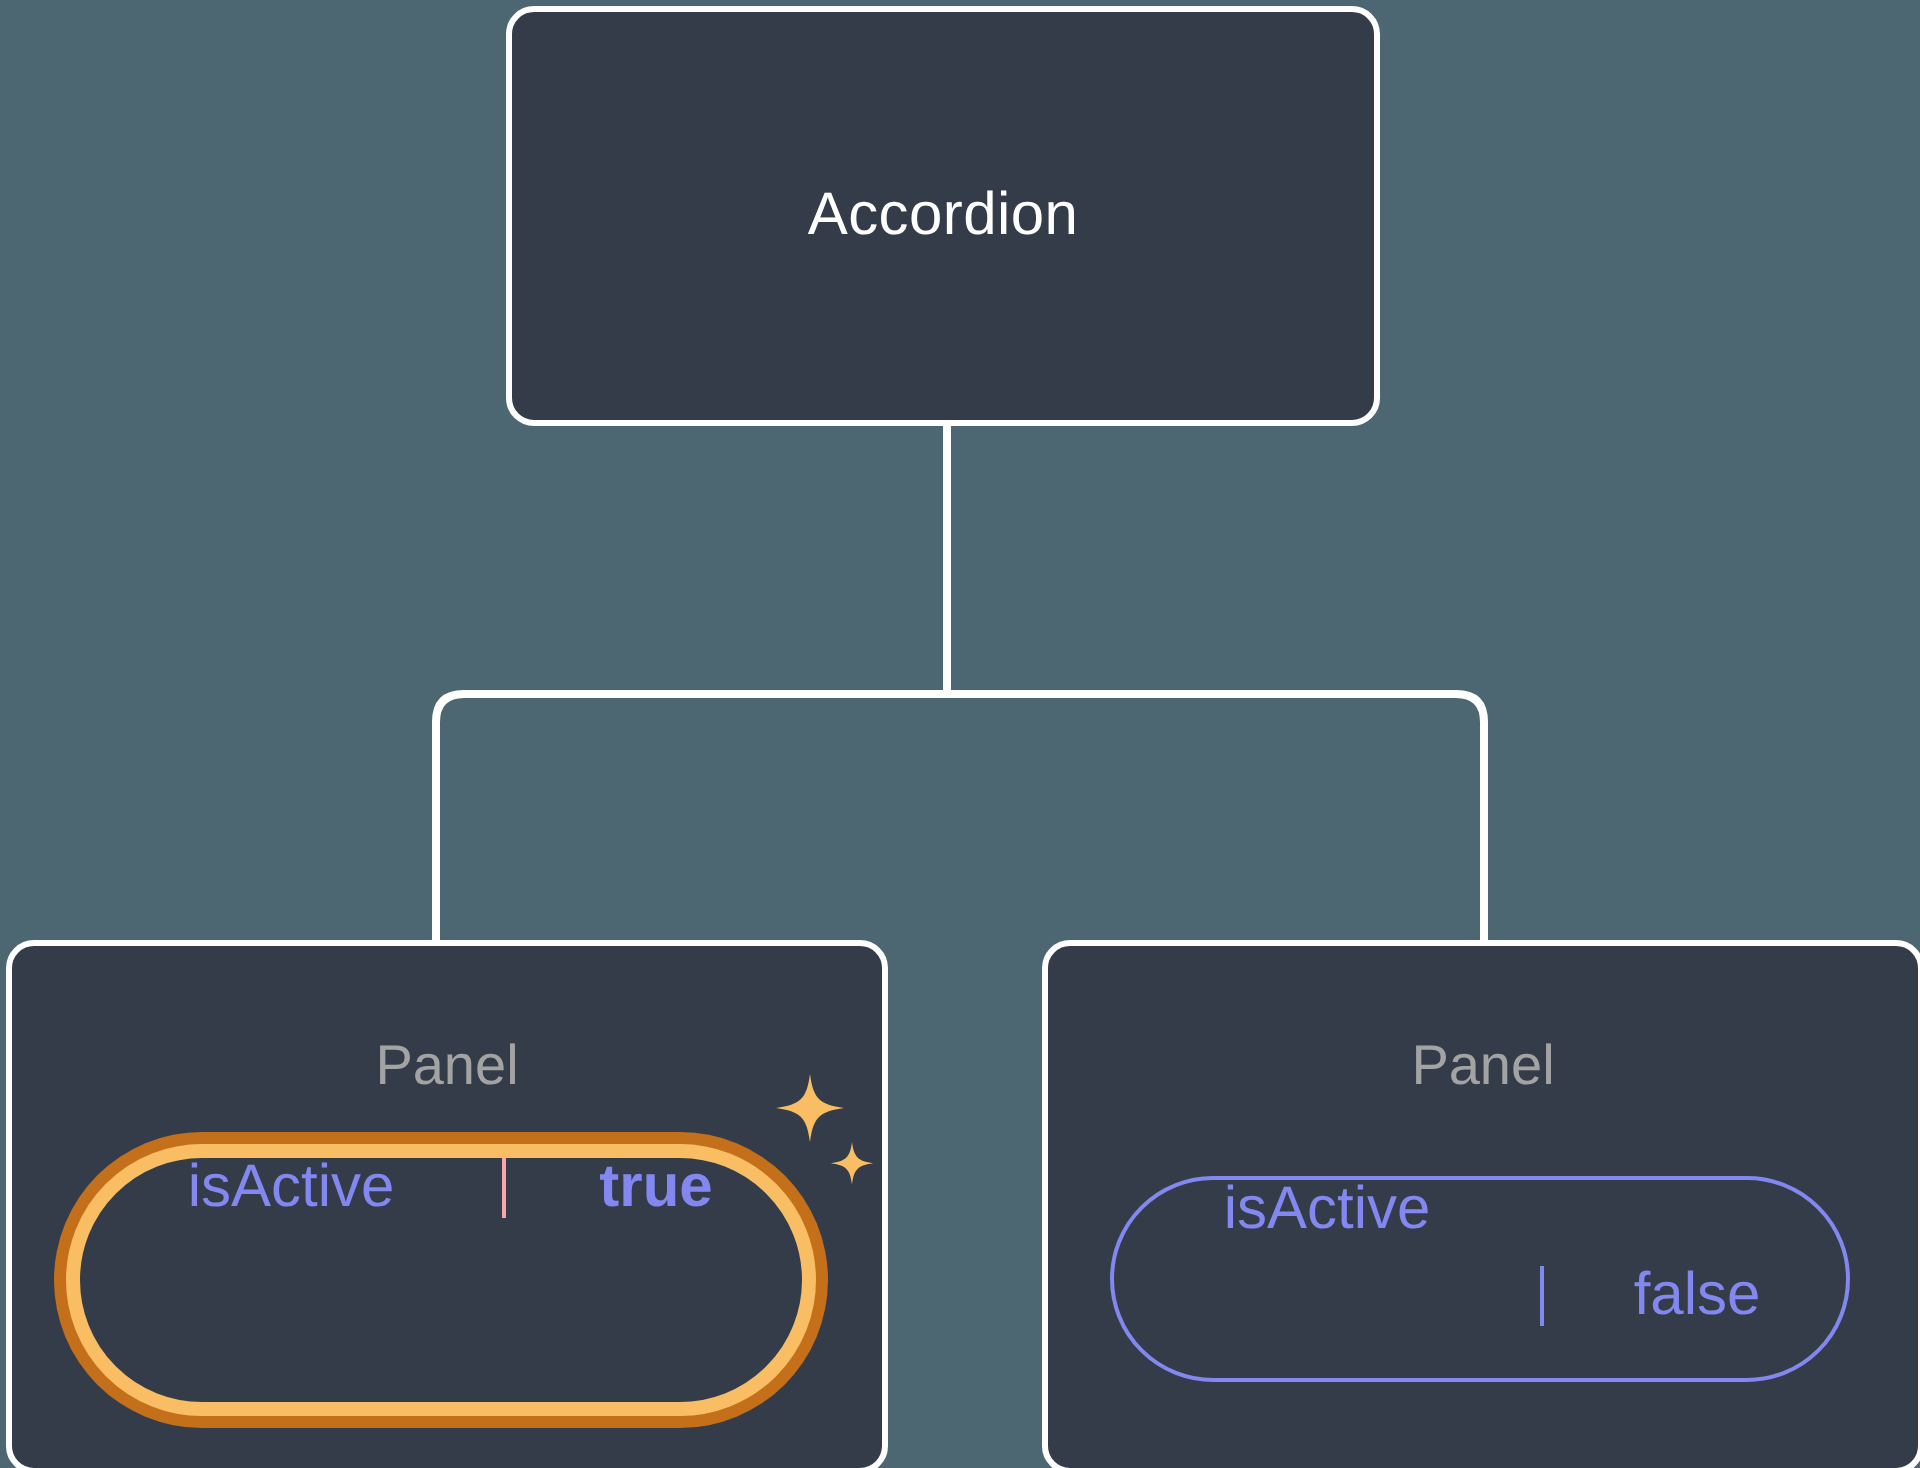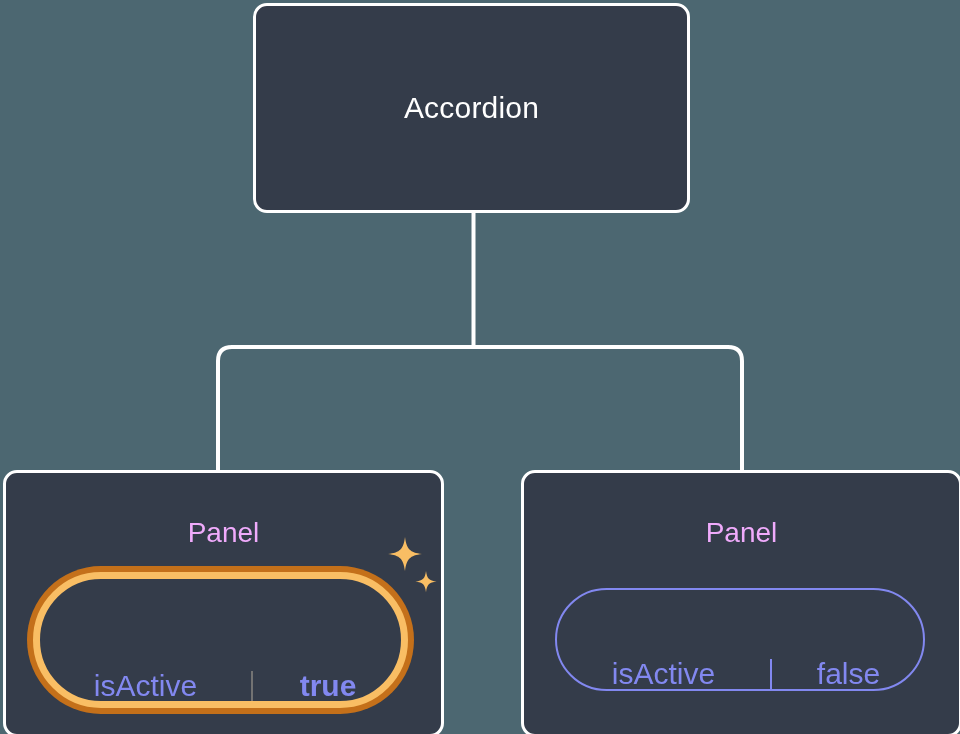--- a/index.html
+++ b/index.html
@@ -64,39 +64,39 @@
   .node-panel {
     width: 441px;
     height: 267px;
     top: 470px;
     padding-top: 44px;
   }
   .node-panel.left  { left: 3px; }
   .node-panel.right { left: 521px; }
 
   .panel-title {
-    color: #f0abfc;
+    color: #a3a3a3;
     font-size: 28px;
     font-weight: 400;
     line-height: 1.15;
     white-space: nowrap;
     text-align: center;
   }
 
   
   .pill-wrap {
     position: absolute;
   }
   .pill-wrap.left  { left: 33px; top: 572px; }
   .pill-wrap.right { left: 555px; top: 588px; }
 
   .pill {
     box-sizing: border-box;
     display: flex;
-    align-items: flex-end;
+    align-items: flex-start;
     background: #343c4a;
     border-radius: 999px;
     overflow: hidden;
   }
 
   
   .pill.plain {
     width: 370px;
     height: 103px;
     border: 2px solid #8288f0;
@@ -115,26 +115,26 @@
     display: flex;
     align-items: center;
     justify-content: center;
     color: #8288f0;
     font-size: 30px;
     line-height: 1;
     white-space: nowrap;
   }
 
   .pill.plain .pill-cell-name  { width: 213px; }
-  .pill.plain .pill-cell-value { width: 153px; border-left: 2px solid #8288f0; }
+  .pill.plain .pill-cell-value { width: 153px; border-left: 2px solid #8288f0; margin-top: 43px; }
 
   .pill.highlight .pill-cell-name  { width: 211px; }
   .pill.highlight .pill-cell-value {
     width: 150px;
-    border-left: 2px solid #737373;
+    border-left: 2px solid #fca5a5;
     font-weight: 700;
     color: #8288f0;
   }
 
   
   .sparkles {
     position: absolute;
     left: 385px;
     top: 537px;
     width: 60px;

